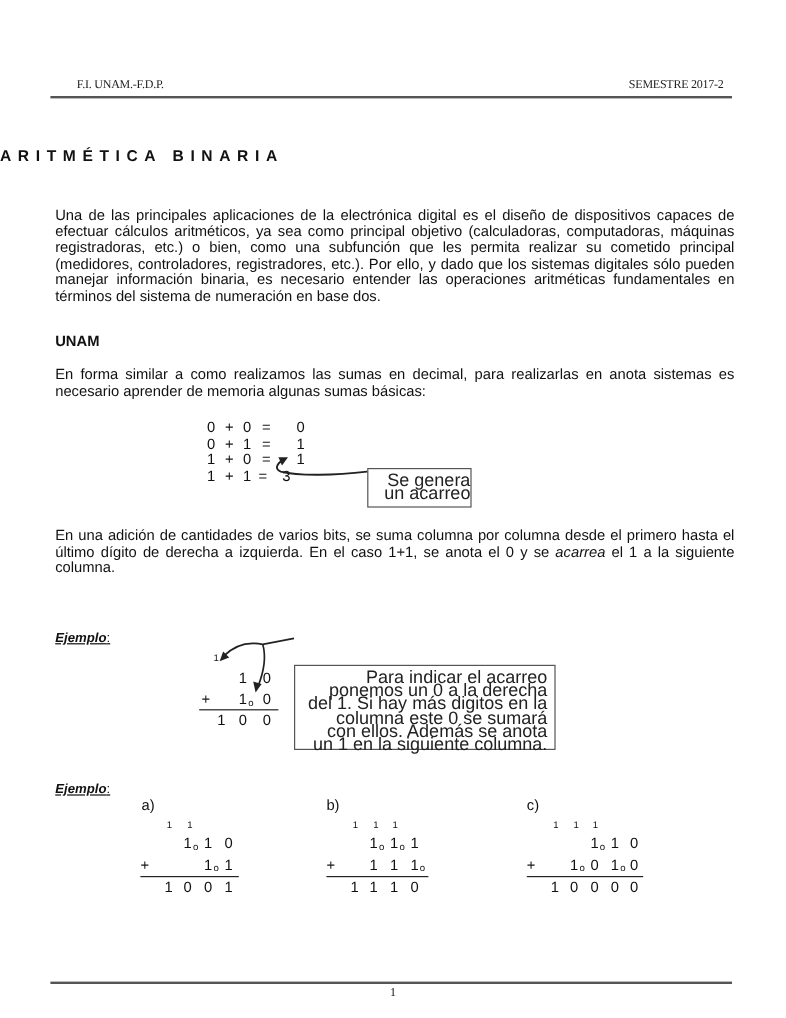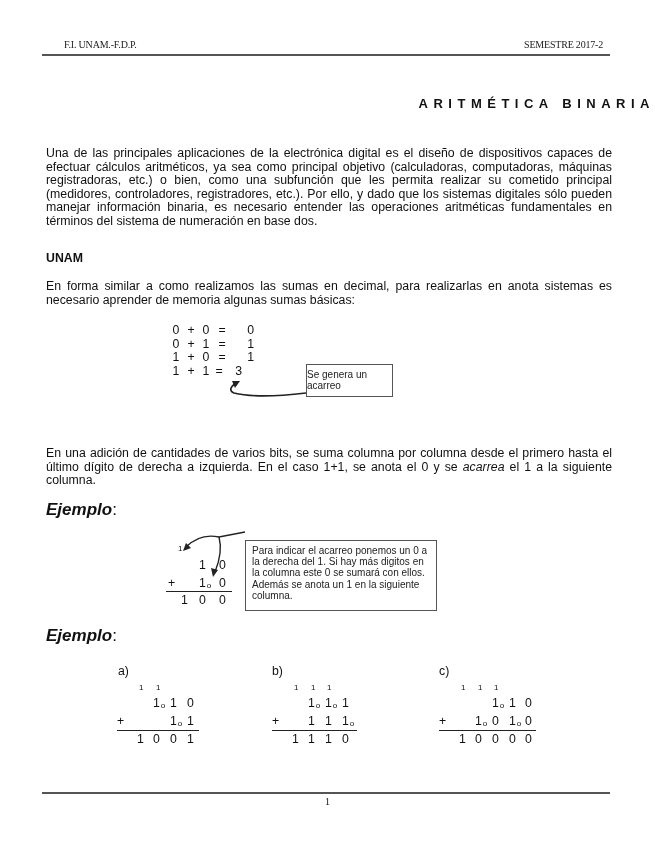--- a/index.html
+++ b/index.html
@@ -1,30 +1,30 @@
 <!DOCTYPE html>
 <html><head>
 <meta charset="utf-8">
 <style>
   html, body { margin: 0; padding: 0; background: #ffffff; }
   body { width: 655px; height: 848px; position: relative; overflow: hidden; color: #111; }
   .sans { font-family: "Liberation Sans", sans-serif; }
   .serif { font-family: "Liberation Serif", serif; }
-  .abs { position: absolute; }
+  .abs { position: absolute; margin-top: 26px; }
   .hdr { top: 39px; font-size: 10px; color: #222; letter-spacing: -0.2px; }
   .rule { left: 42px; width: 568px; height: 2px; background: #555; }
-  .title { top: 96px; left: 0; width: 655px; text-align: right; font-weight: bold; font-size: 13px; letter-spacing: 5.5px; }
+  .title { top: 96px; left: 0; width: 655px; text-align: left; font-weight: bold; font-size: 13px; letter-spacing: 5.5px; }
   .para { left: 46px; width: 566px; font-size: 12.3px; line-height: 13.6px; text-align: justify; text-align-last: left; }
   .h { left: 46px; font-size: 12.3px; font-weight: bold; }
-  .hi { left: 46px; font-size: 17px; font-weight: bold; font-style: italic; }
+  .hi { left: 46px; font-size: 11px; font-weight: bold; font-style: italic; text-decoration: underline; }
   .sumtbl { font-size: 12.3px; line-height: 13.5px; }
   .sumtbl .row { display: flex; }
   .sumtbl .c { width: 12px; text-align: center; }
   .sumtbl .r { width: 22px; text-align: right; }
-  .box { border: 1px solid #555; background: #fff; font-size: 10px; line-height: 11.2px; text-align: left; color: #222; box-sizing: border-box; }
+  .box { border: 1px solid #555; background: #fff; font-size: 15px; line-height: 11.2px; text-align: right; color: #222; box-sizing: border-box; }
   .dg { position: absolute; font-size: 12.3px; }
   .carry { position: absolute; font-size: 8px; line-height: 8px; }
   .sub0 { font-size: 8px; vertical-align: -1px; margin-left: 1px; }
   .hline { position: absolute; height: 1.4px; background: #222; }
   .pagenum { top: 796px; left: 0; width: 655px; text-align: center; font-size: 10px; }
   svg { position: absolute; overflow: visible; }
 </style>
 </head>
 <body>
 
@@ -70,21 +70,21 @@
     <span class="r" style="width:16px">3</span>
   </div>
 </div>
 
 <div class="abs sans box" style="top:364px; left:306px; width:87px; height:33px; padding-top:4px;">Se genera un acarreo</div>
 <svg style="top:0; left:0;" width="655" height="848">
   <path d="M306,393 C280,396 250,397 234,393 C229,391 230,387 236,383" fill="none" stroke="#222" stroke-width="1.6"></path>
   <path d="M232,381 L240,381 L235,388 Z" fill="#222"></path>
 </svg>
 
-<div class="abs sans para" style="top:447px;"><span>En una adición de cantidades de varios bits, se suma columna por columna desde el primero hasta el último dígito de derecha a izquierda. En el caso 1+1, se anota el 0 y se </span><i>acarrea</i><span> el 1 a la siguiente columna.</span></div>
+<div class="abs sans para" style="top:414px;"><span>En una adición de cantidades de varios bits, se suma columna por columna desde el primero hasta el último dígito de derecha a izquierda. En el caso 1+1, se anota el 0 y se </span><i>acarrea</i><span> el 1 a la siguiente columna.</span></div>
 
 <div class="abs sans hi" style="top:500px;"><span>Ejemplo</span><span style="font-weight:normal;font-style:normal">:</span></div>
 
 <div class="sans">
   <span class="carry" style="top:545px; left:178px;">1</span>
   <span class="dg" style="top:558px; left:199px;">1</span>
   <span class="dg" style="top:558px; left:219px;">0</span>
   <span class="dg" style="top:576px; left:168px;">+</span>
   <span class="dg" style="top:576px; left:199px;"><span>1</span><span class="sub0">o</span></span>
   <span class="dg" style="top:576px; left:219px;">0</span>
@@ -93,21 +93,21 @@
   <span class="dg" style="top:593px; left:199px;">0</span>
   <span class="dg" style="top:593px; left:219px;">0</span>
 </div>
 <svg style="top:0; left:0;" width="655" height="848">
   <path d="M245,532 L219,537 C205,534 195,538 186,547" fill="none" stroke="#222" stroke-width="1.4"></path>
   <path d="M183,551 L186,543 L191,548 Z" fill="#222"></path>
   <path d="M219,537 C222,548 219,562 215,572" fill="none" stroke="#222" stroke-width="1.4"></path>
   <path d="M213,577 L211,568 L218,570 Z" fill="#222"></path>
 </svg>
 
-<div class="abs sans box" style="top:540px; left:245px; width:192px; height:71px; padding:4px 6px 0 6px;">Para indicar el acarreo ponemos un 0 a la derecha del 1. Si hay más digitos en la columna este 0 se sumará con ellos. Además se anota un 1 en la siguiente columna.</div>
+<div class="abs sans box" style="top:528px; left:245px; width:218px; height:71px; padding:4px 6px 0 6px;">Para indicar el acarreo ponemos un 0 a la derecha del 1. Si hay más digitos en la columna este 0 se sumará con ellos. Además se anota un 1 en la siguiente columna.</div>
 
 <div class="abs sans hi" style="top:626px;"><span>Ejemplo</span><span style="font-weight:normal;font-style:normal">:</span></div>
 
 <div class="sans">
   <span class="dg" style="top:664px; left:118px;">a)</span>
   <span class="carry" style="top:684px; left:139px;">1</span>
   <span class="carry" style="top:684px; left:156px;">1</span>
   <span class="dg" style="top:696px; left:153px;"><span>1</span><span class="sub0">o</span></span>
   <span class="dg" style="top:696px; left:170px;">1</span>
   <span class="dg" style="top:696px; left:187px;">0</span>

